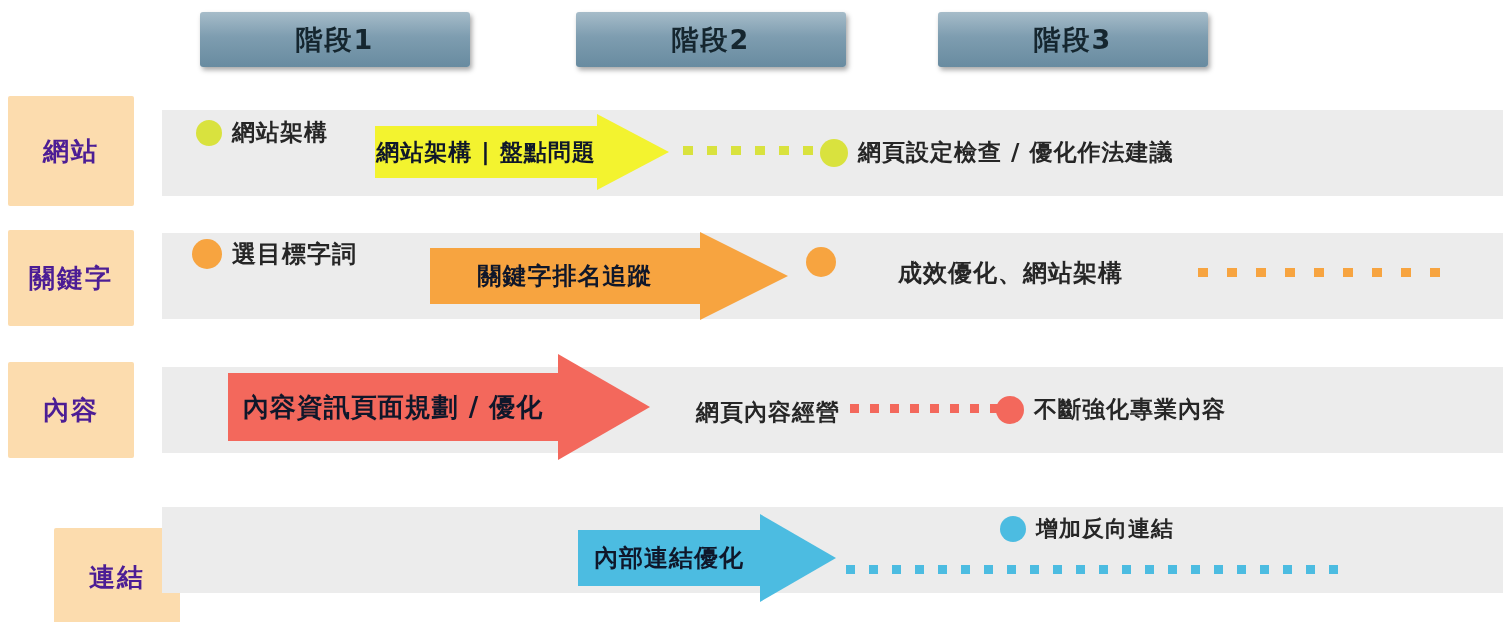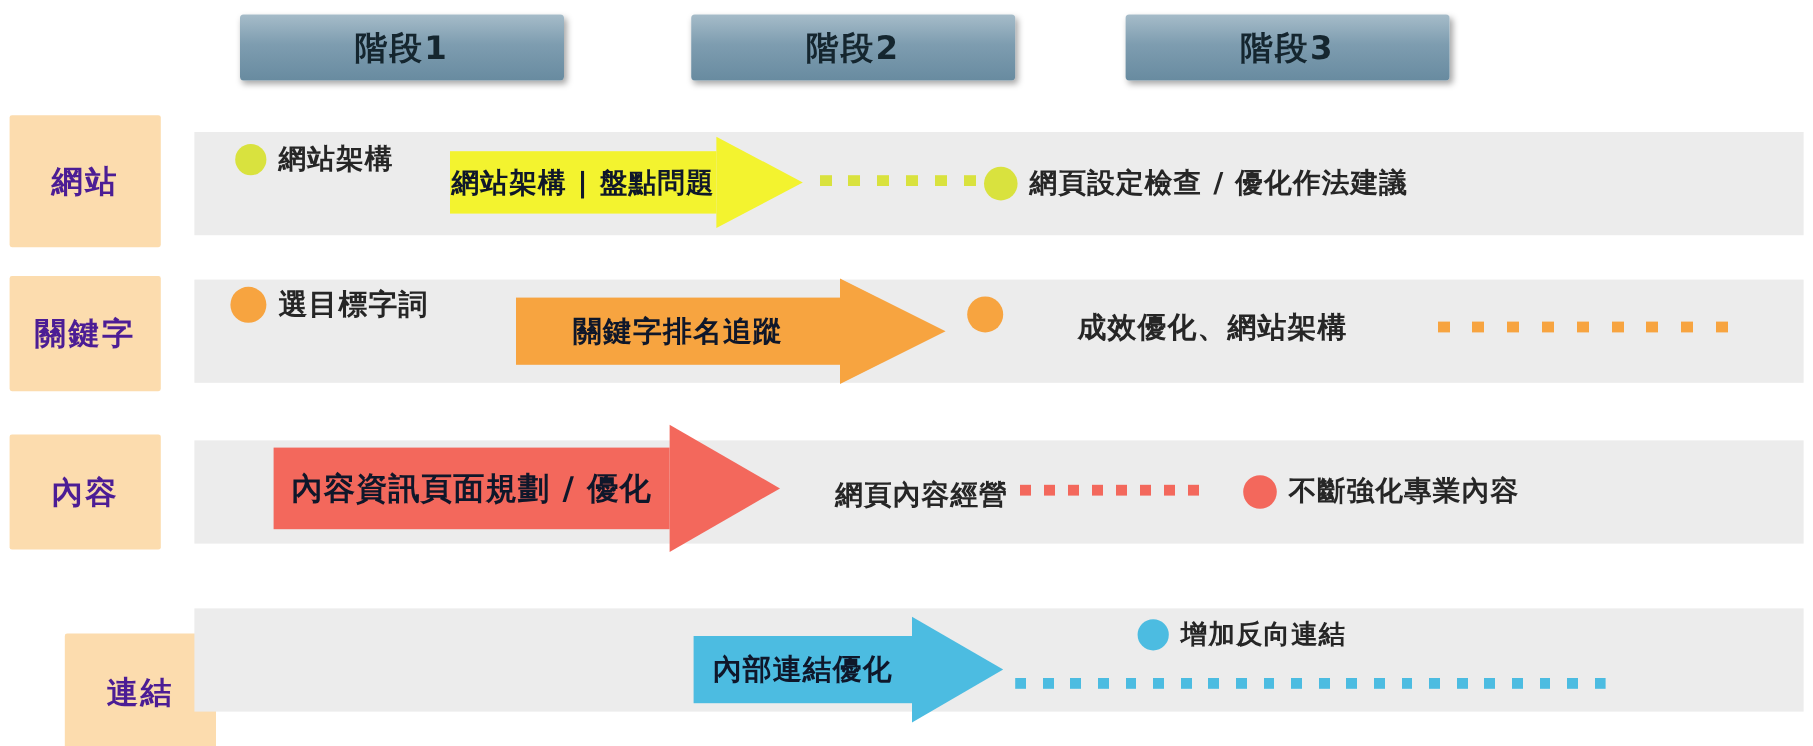--- a/index.html
+++ b/index.html
@@ -124,30 +124,30 @@
     <div class="abody" style="width:330px;height:68px;">內容資訊頁面規劃 / 優化</div>
     <div class="ahead"></div>
   </div>
 
   <div class="milestone lbl-23" style="left:696px;top:397px;">
     <span>網頁內容經營</span>
   </div>
 
   <div class="dots dots-red" style="left:850px;top:404px;width:152px;"></div>
 
-  <div class="milestone lbl-23" style="left:1036px;top:394px;">
+  <div class="milestone lbl-23" style="left:996px;top:394px;">
     <span class="dot dot-red" style="width:28px;height:28px;"></span>
     <span>不斷強化專業內容</span>
   </div>
 
   <div class="arrow arrow-blue" style="left:578px;top:514px;height:88px;">
     <div class="abody" style="width:182px;height:56px;">內部連結優化</div>
     <div class="ahead"></div>
   </div>
 
-  <div class="milestone lbl-22" style="left:948px;top:514px;">
+  <div class="milestone lbl-22" style="left:1000px;top:514px;">
     <span class="dot dot-blue" style="width:26px;height:26px;"></span>
     <span>增加反向連結</span>
   </div>
 
   <div class="dots dots-blue" style="left:846px;top:565px;width:492px;"></div>
 
 </div>
 
 </body></html>

